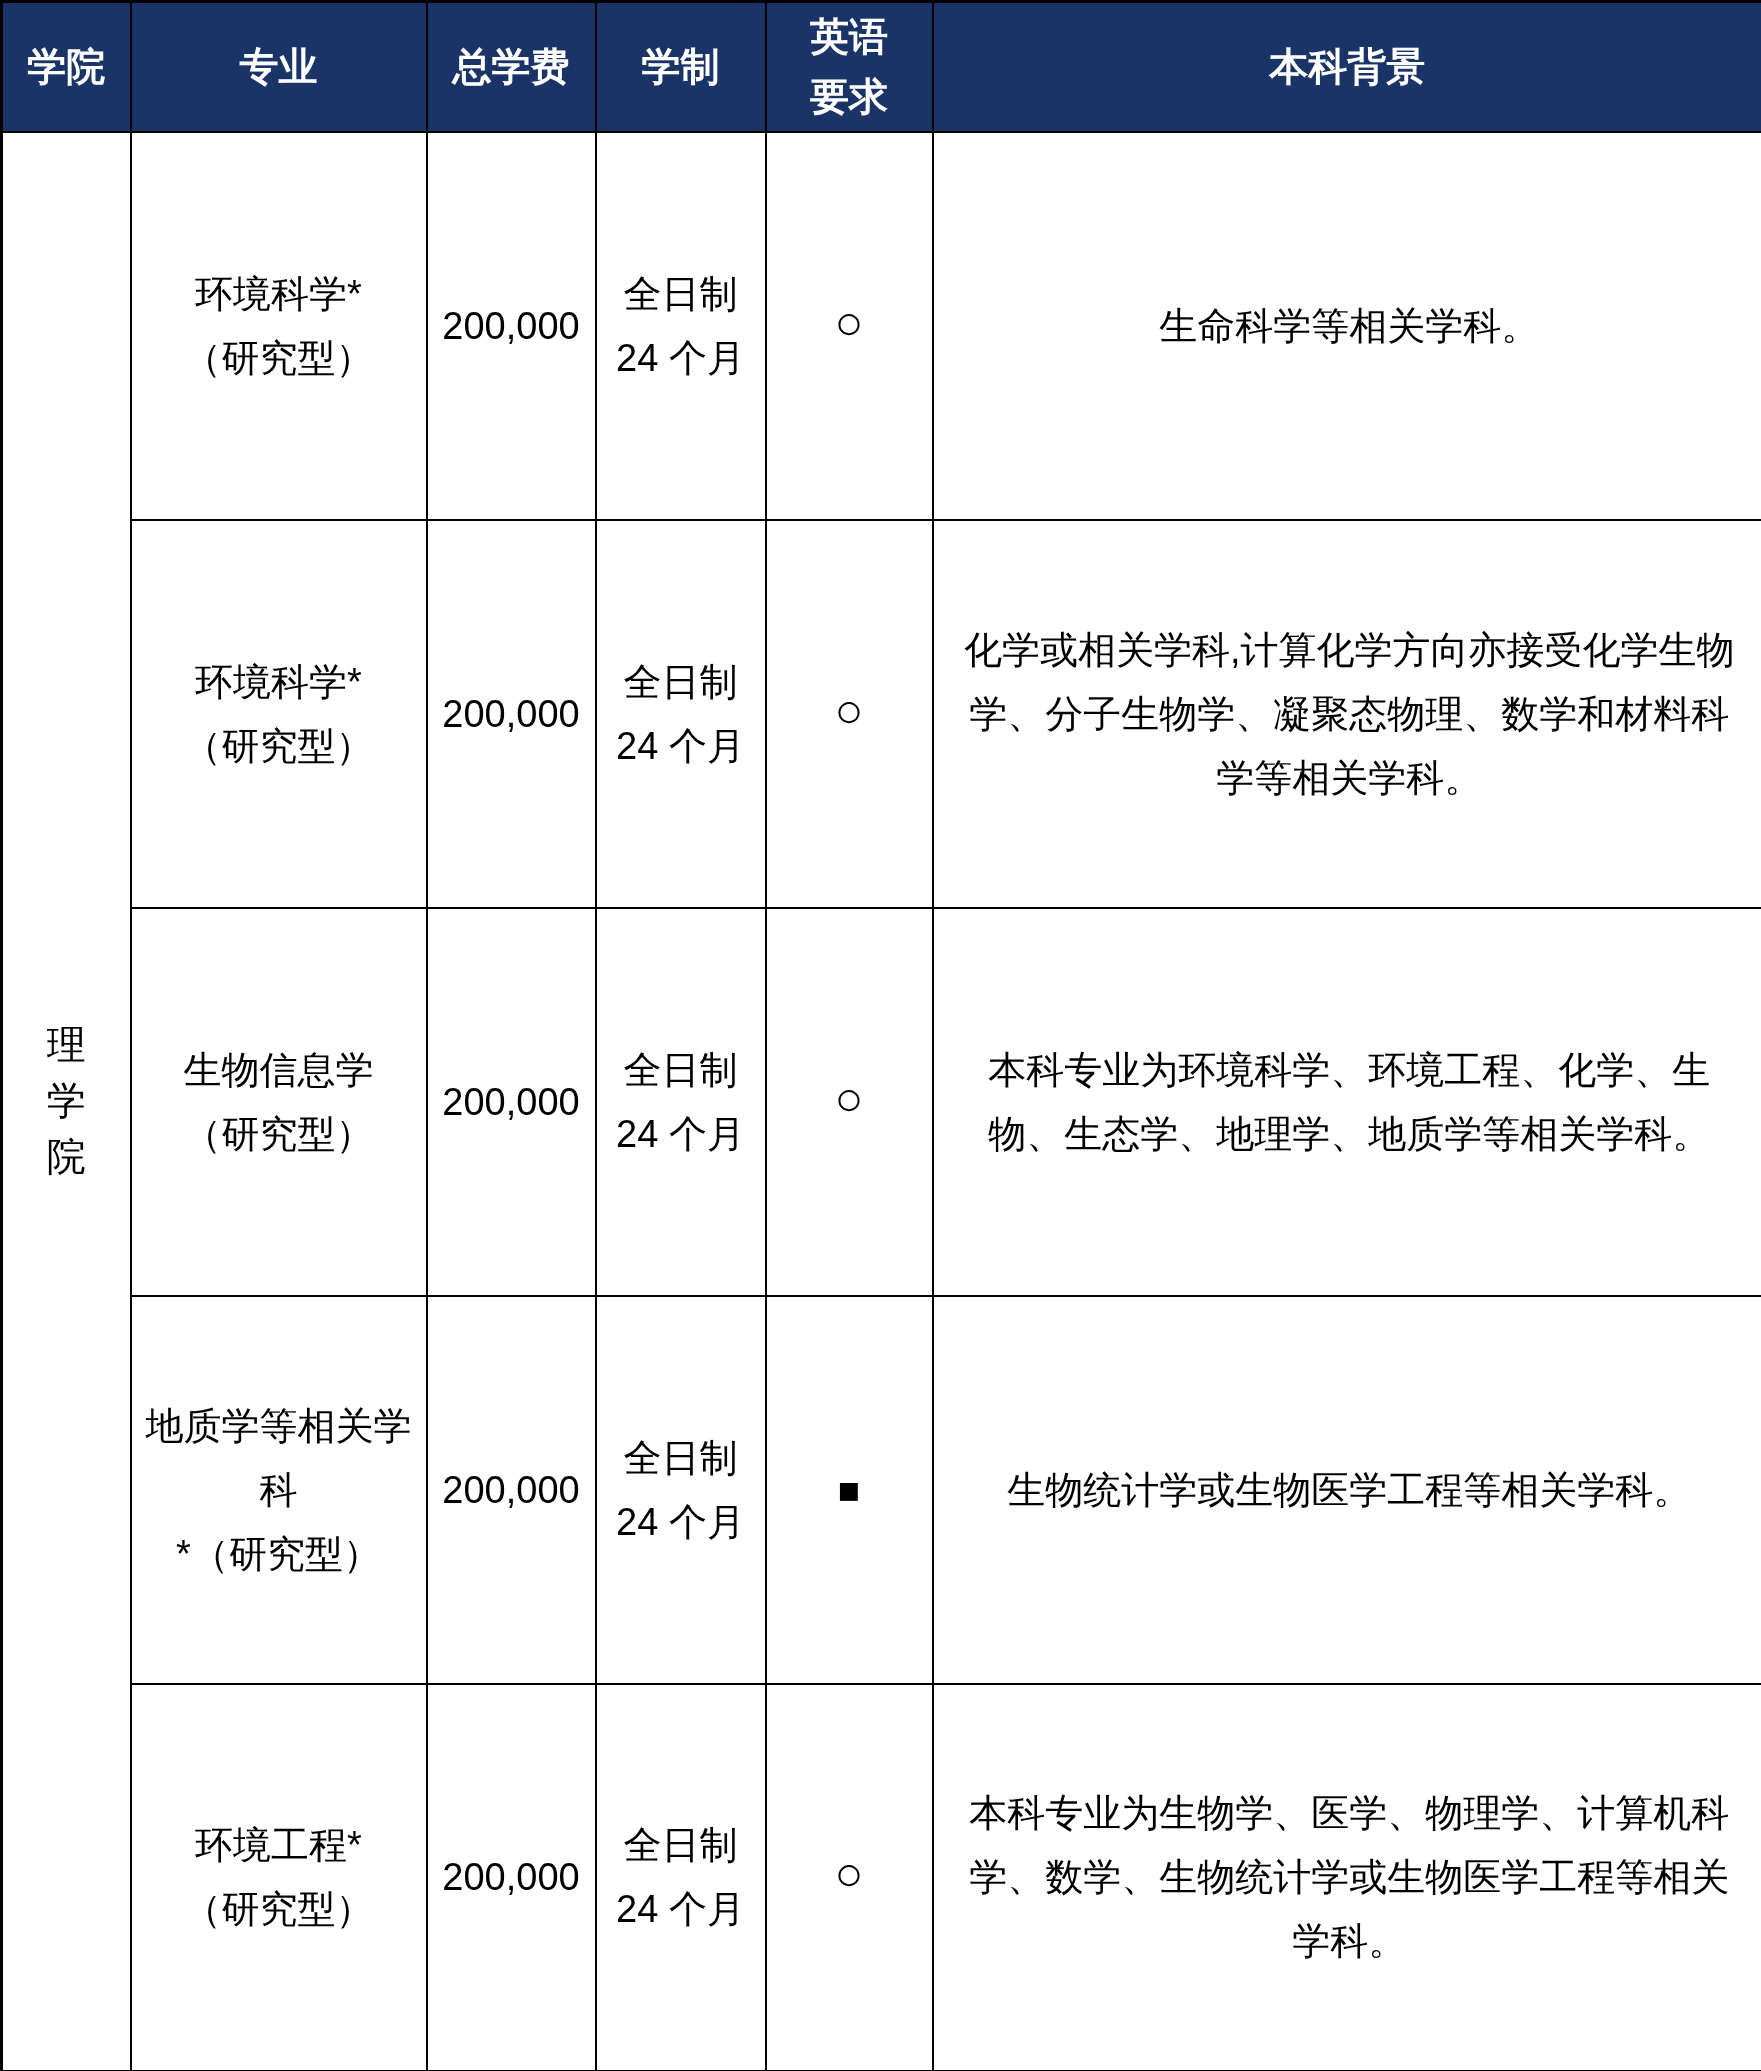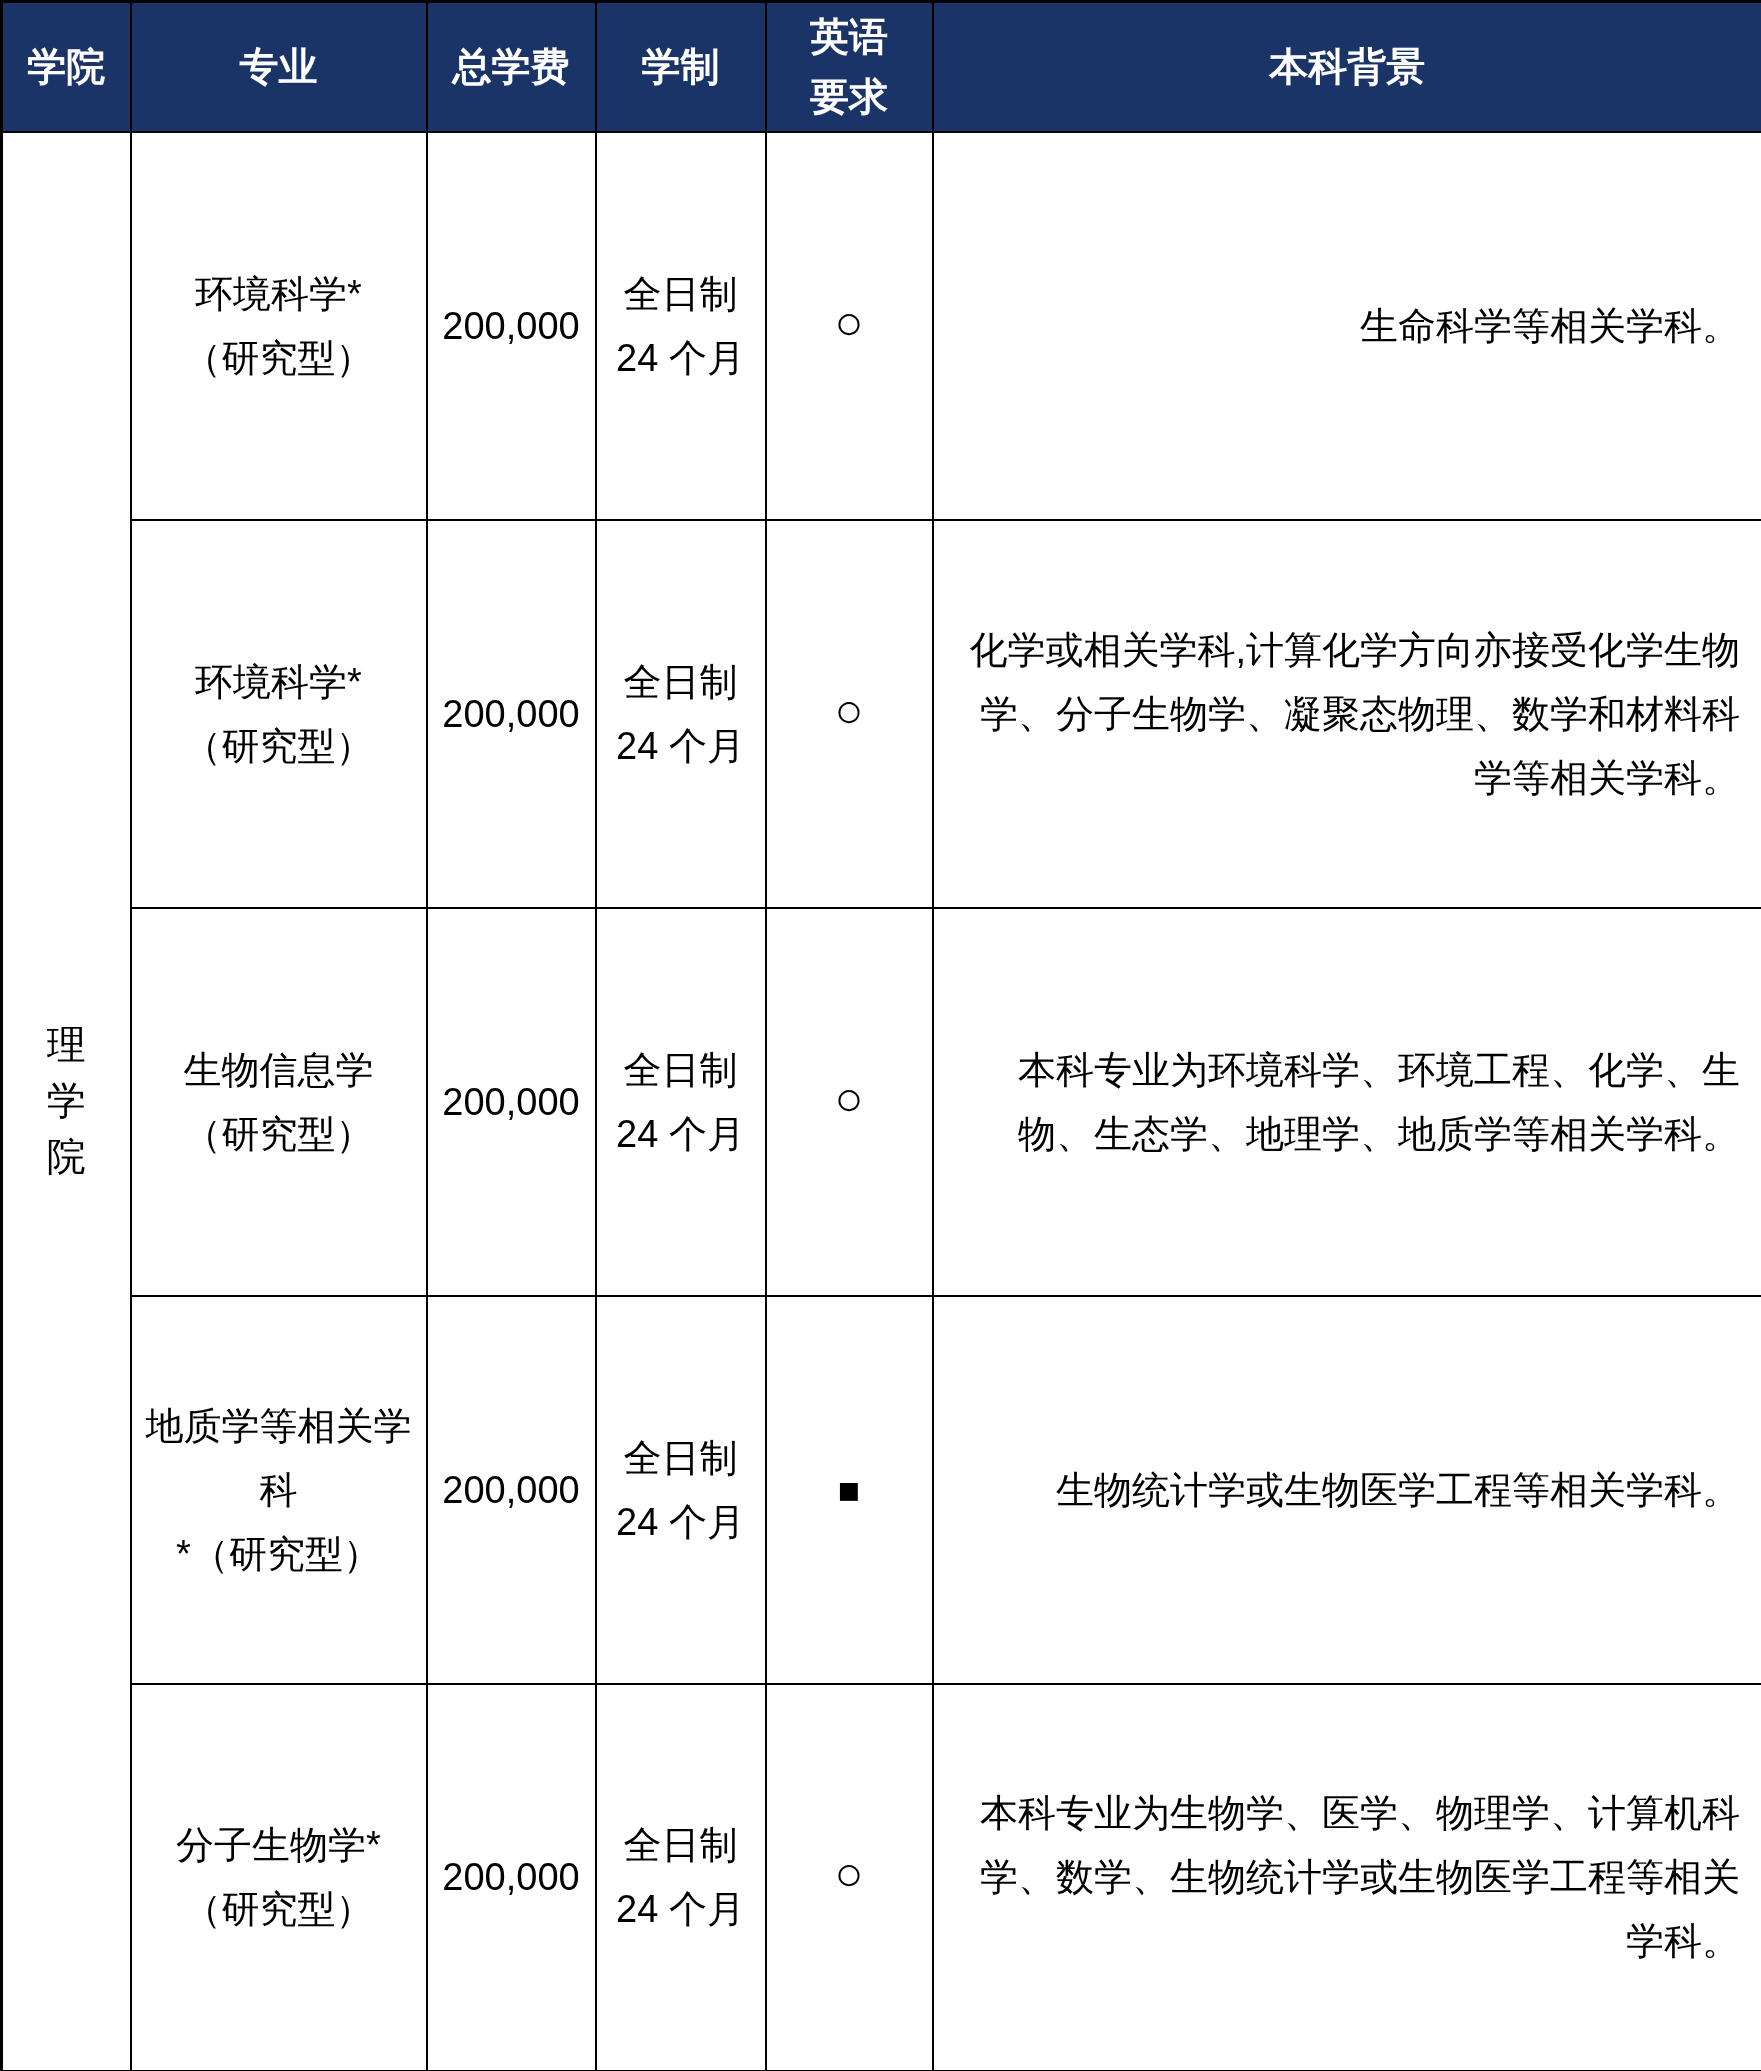--- a/index.html
+++ b/index.html
@@ -42,21 +42,21 @@
     text-align:center;
     line-height:64px;
     background:#ffffff;
   }
   td.college-cell{
     font-size:39px;
     line-height:56px;
   }
   td.college-cell .vchar{display:block;}
   td.background-cell{
-    text-align:right;
+    text-align:center;
     padding:0 21px 0 25px;
   }
   .sym-circle{
     font-size:48px;
     line-height:48px;
     display:inline-block;
   }
   .sym-square{
     font-size:37px;
     line-height:37px;
@@ -141,21 +141,21 @@
       <td><span>200,000</span></td>
       <td>
         <span style="display:block">全日制</span>
         <span style="display:block">24 个月</span>
       </td>
       <td><span class="sym-square">■</span></td>
       <td class="background-cell"><span>生物统计学或生物医学工程等相关学科。</span></td>
     </tr>
     <tr>
       <td>
-        <span style="display:block">分子生物学*</span>
+        <span style="display:block">环境工程*</span>
         <span style="display:block">（研究型）</span>
       </td>
       <td><span>200,000</span></td>
       <td>
         <span style="display:block">全日制</span>
         <span style="display:block">24 个月</span>
       </td>
       <td><span class="sym-circle">○</span></td>
       <td class="background-cell"><span>本科专业为生物学、医学、物理学、计算机科学、数学、生物统计学或生物医学工程等相关学科。</span></td>
     </tr>

